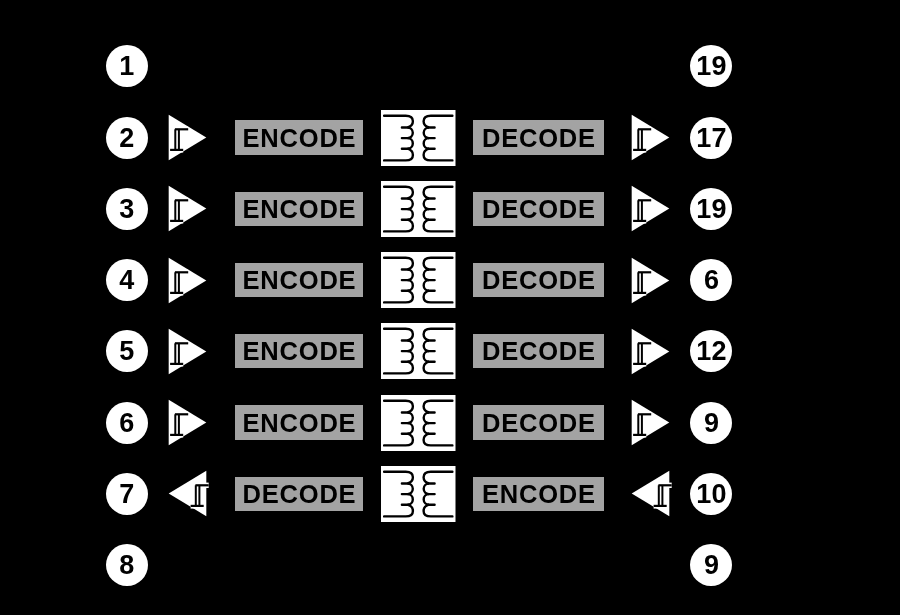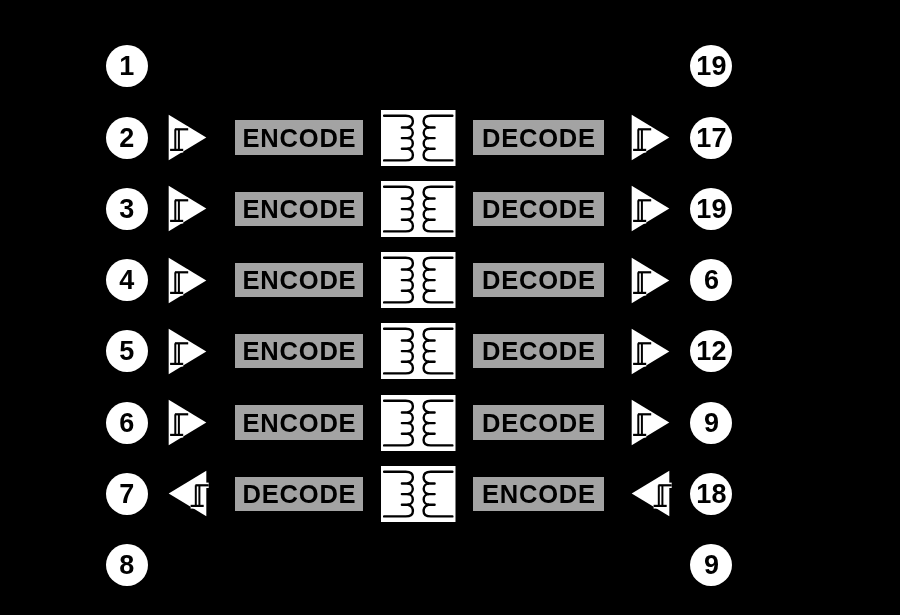--- a/index.html
+++ b/index.html
@@ -209,21 +209,21 @@
         <use href="#sym-buffer-rtl"></use>
       </svg>
     <div class="block block-left">DECODE</div>
     <svg class="xfmr" viewBox="0 0 74.5 56.2">
         <use href="#sym-xfmr"></use>
       </svg>
     <div class="block block-right">ENCODE</div>
     <svg class="buffer buffer-right" viewBox="0 0 44 49">
         <use href="#sym-buffer-rtl"></use>
       </svg>
-    <div class="pin pin-right">18</div>
+    <div class="pin pin-right">10</div>
   </div>
 
   <div class="row" style="top:565px">
     <div class="pin pin-left">8</div>
     <div class="pin pin-right">9</div>
   </div>
 
 </div>
 
 </body></html>

